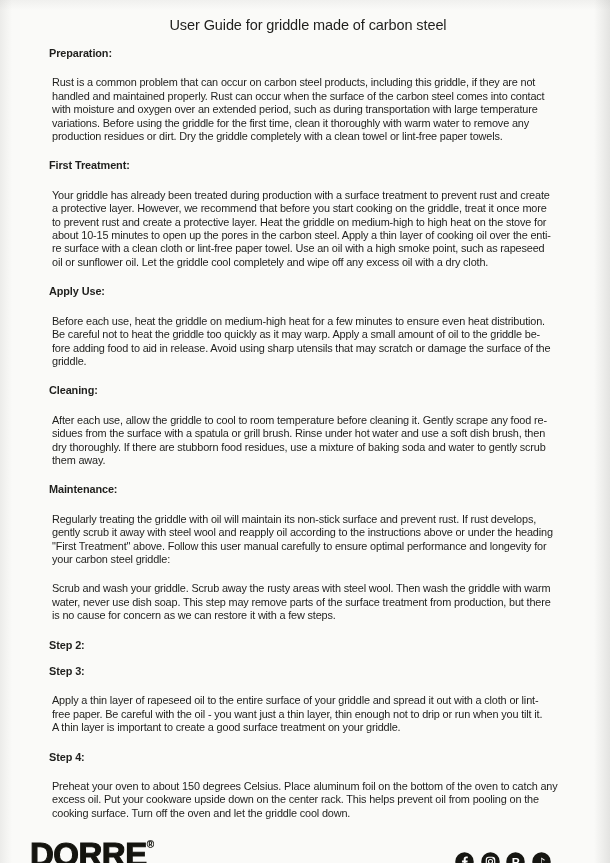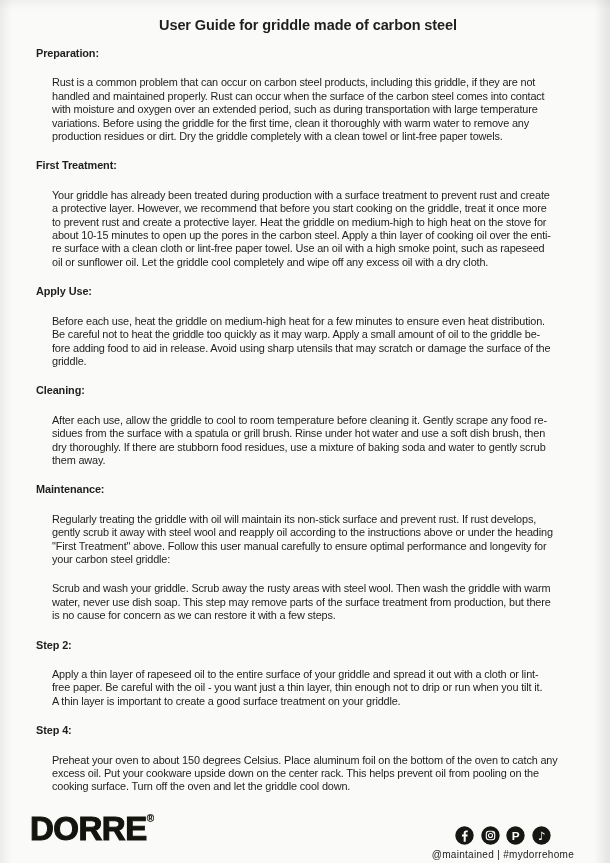--- a/index.html
+++ b/index.html
@@ -11,31 +11,31 @@
       linear-gradient(to right, rgba(110,110,108,0.10), rgba(110,110,108,0) 12px),
       linear-gradient(to bottom, rgba(110,110,108,0.07), rgba(110,110,108,0) 10px);
     font-family: "Liberation Sans", "DejaVu Sans", sans-serif;
     color: #1f1f1d;
     overflow: hidden;
   }
   .page { padding: 17px 30px 0 36px; }
   .doc-title {
     text-align: center;
     font-size: 14.5px;
-    font-weight: bold;
+    font-weight: normal;
     letter-spacing: -0.1px;
     margin: 0 0 14px 0;
   }
   .section { margin-bottom: 13px; }
   .section-heading {
     font-size: 10.9px;
     font-weight: bold;
     line-height: 13.4px;
     letter-spacing: -0.1px;
-    margin: 0;
+    margin: 13px;
   }
   .section-body {
     font-size: 10.9px;
     line-height: 13.4px;
     letter-spacing: -0.16px;
     margin: 16px;
     white-space: pre;
   }
   .footer {
     display: flex;
@@ -141,20 +141,21 @@
     <p class="section-body">Scrub and wash your griddle. Scrub away the rusty areas with steel wool. Then wash the griddle with warm
 water, never use dish soap. This step may remove parts of the surface treatment from production, but there
 is no cause for concern as we can restore it with a few steps.</p>
   </div>
 
   <div class="section">
     <h2 class="section-heading">Step 2:</h2>
   </div>
 
   <div class="section">
+    <h2 class="section-heading">Step 3:</h2>
     <p class="section-body">Apply a thin layer of rapeseed oil to the entire surface of your griddle and spread it out with a cloth or lint-
 free paper. Be careful with the oil - you want just a thin layer, thin enough not to drip or run when you tilt it.
 A thin layer is important to create a good surface treatment on your griddle.</p>
   </div>
 
   <div class="section">
     <h2 class="section-heading">Step 4:</h2>
     <p class="section-body">Preheat your oven to about 150 degrees Celsius. Place aluminum foil on the bottom of the oven to catch any
 excess oil. Put your cookware upside down on the center rack. This helps prevent oil from pooling on the
 cooking surface. Turn off the oven and let the griddle cool down.</p>

